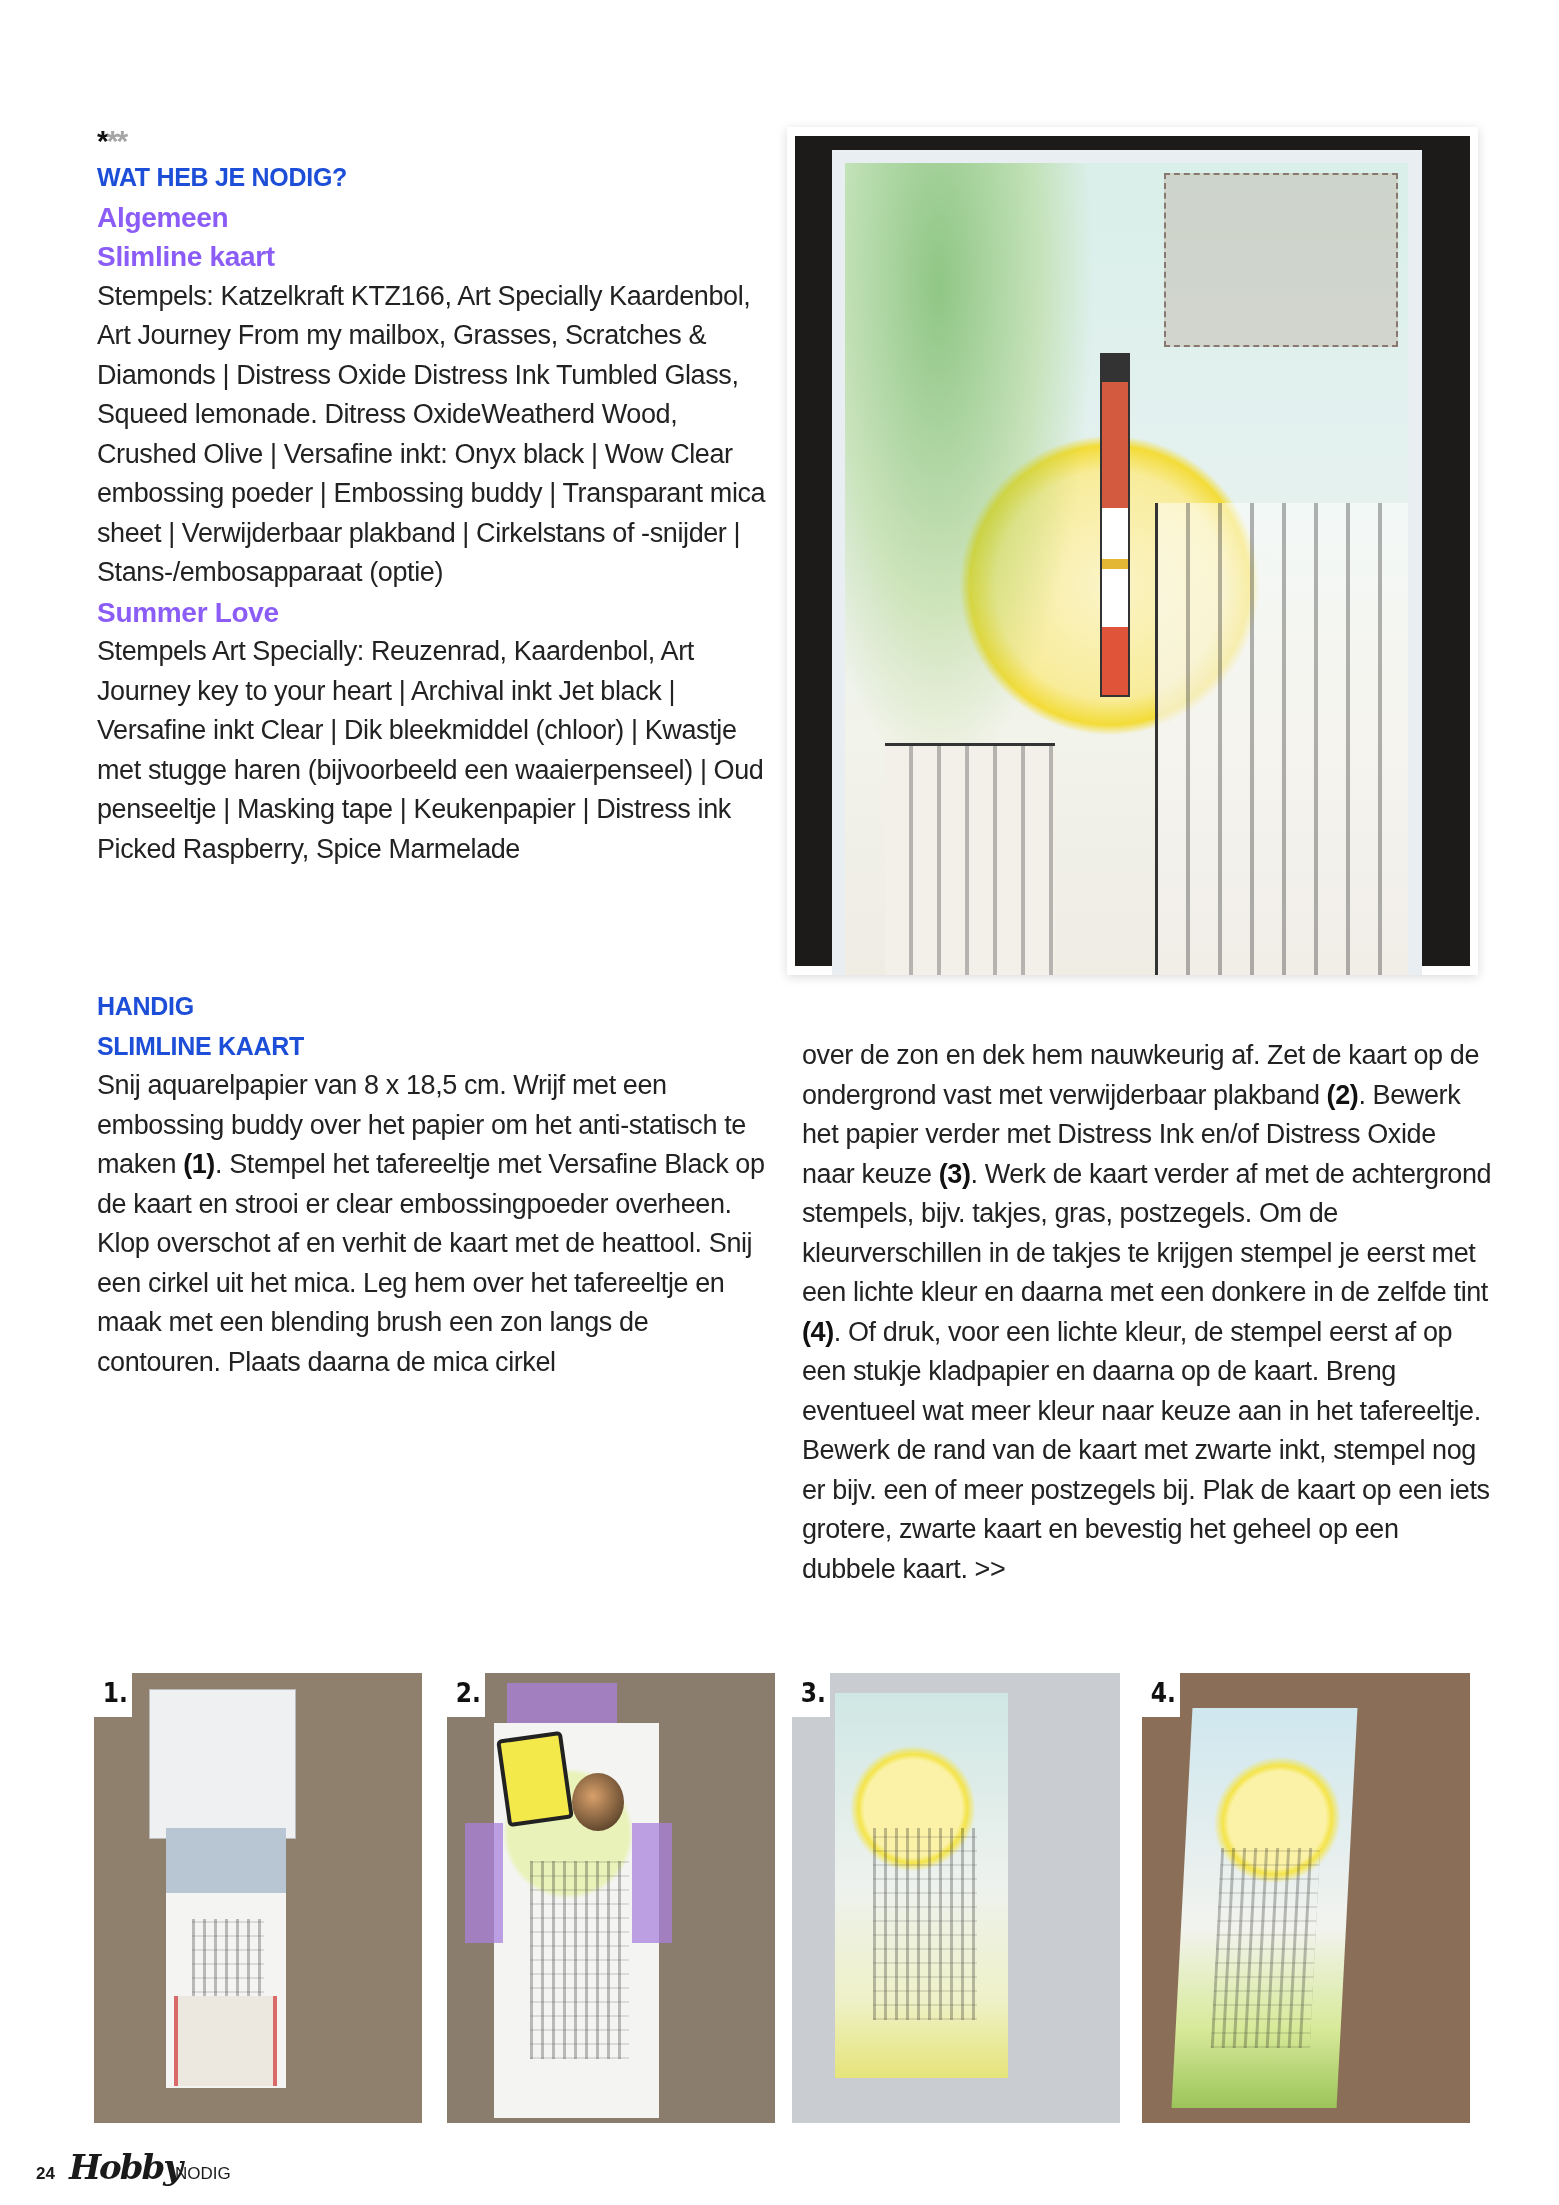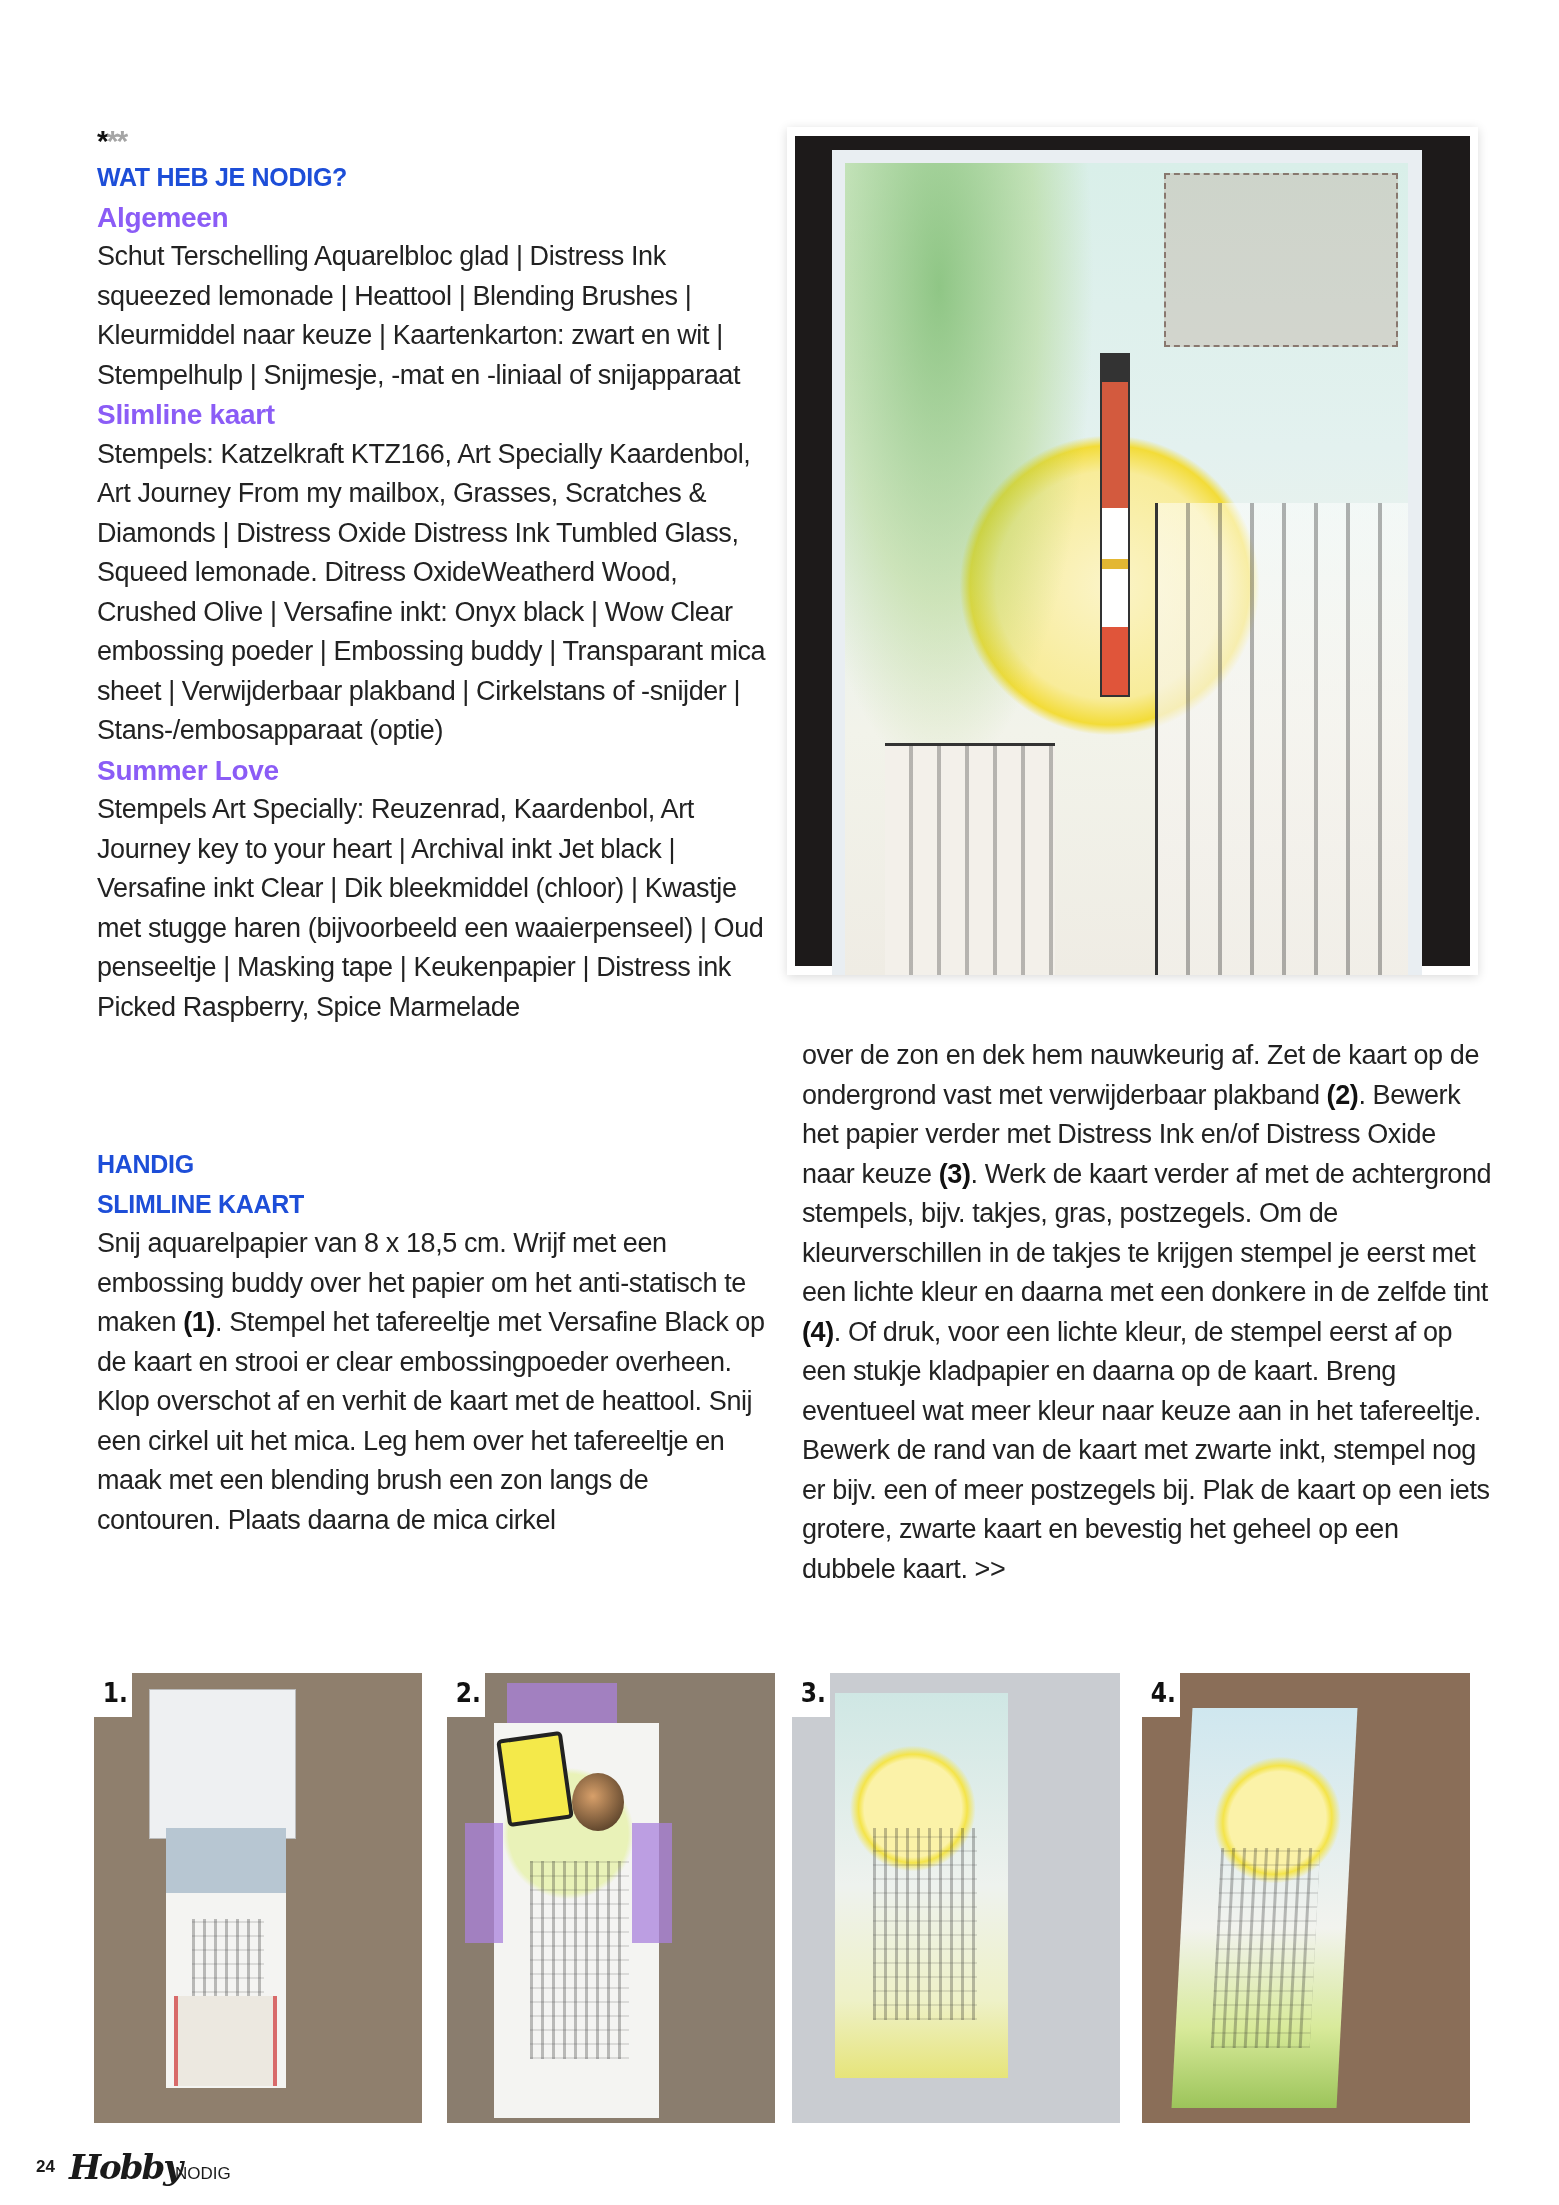--- a/index.html
+++ b/index.html
@@ -64,35 +64,34 @@
       background: radial-gradient(circle at 45% 30%, #fbf2a8 0 17%, #f4e44a 19%, rgba(0,0,0,0) 22%),
                   linear-gradient(180deg, #cfe7e4 0%, #eef2ee 50%, #eef1c7 80%, #e6e47a 100%); }
   .s4 .card { left: 40px; top: 35px; width: 165px; height: 400px; transform: skewX(-3deg);
       background: radial-gradient(circle at 55% 28%, #fbf2a8 0 16%, #f4e44a 18%, rgba(0,0,0,0) 21%),
                   linear-gradient(180deg, #cfe7ef 0%, #f2f3ee 55%, #d8ea9a 80%, #9cc45a 100%); }
   .sketch { position:absolute; left: 22%; right: 18%; top: 35%; bottom: 15%;
       background: repeating-linear-gradient(90deg, rgba(30,30,30,0.35) 0 3px, transparent 3px 11px),
                   repeating-linear-gradient(0deg, rgba(30,30,30,0.15) 0 2px, transparent 2px 14px);
       opacity: .8; }
 
-  .footer { position: absolute; left: 36px; top: 2150px; display: flex; align-items: center; gap: 14px; }
+  .footer { position: absolute; left: 36px; top: 2150px; display: flex; align-items: flex-end; gap: 14px; }
   .pagenum { font-size: 17px; font-weight: 700; line-height: 20px; }
   .logo-script { font-family: "DejaVu Serif", serif; font-style: italic; font-weight: 700; font-size: 34px; line-height: 34px; letter-spacing: -2px; }
   .logo-caps { font-family: "Liberation Sans", sans-serif; font-size: 17px; line-height: 20px; margin-left: -6px; }
 </style>
 </head>
 <body>
 
 <div class="col col-left">
   <div class="stars">
     <span class="on">*</span><span class="off">*</span><span class="off">*</span>
   </div>
   <div class="h-caps">WAT HEB JE NODIG?</div>
   <div class="h-sub">Algemeen</div>
-  <p class="p">Schut Terschelling Aquarelbloc glad | Distress Ink squeezed lemonade | Heattool | Blending Brushes | Kleurmiddel naar keuze | Kaartenkarton: zwart en wit | Stempelhulp | Snijmesje, -mat en -liniaal of snijapparaat</p>
   <div class="h-sub">Slimline kaart</div>
   <p class="p">Stempels: Katzelkraft KTZ166, Art Specially Kaardenbol, Art Journey From my mailbox, Grasses, Scratches &amp; Diamonds | Distress Oxide Distress Ink Tumbled Glass, Squeed lemonade. Ditress OxideWeatherd Wood, Crushed Olive | Versafine inkt: Onyx black | Wow Clear embossing poeder | Embossing buddy | Transparant mica sheet | Verwijderbaar plakband | Cirkelstans of -snijder | Stans-/embosapparaat (optie)</p>
   <div class="h-sub">Summer Love</div>
   <p class="p">Stempels Art Specially: Reuzenrad, Kaardenbol, Art Journey key to your heart | Archival inkt Jet black | Versafine inkt Clear | Dik bleekmiddel (chloor) | Kwastje met stugge haren (bijvoorbeeld een waaierpenseel) | Oud penseeltje | Masking tape | Keukenpapier | Distress ink Picked Raspberry, Spice Marmelade</p>
   <div class="gap"></div>
   <div class="h-caps">HANDIG</div>
   <div class="h-caps">SLIMLINE KAART</div>
   <p class="p"><span>Snij aquarelpapier van 8 x 18,5 cm. Wrijf met een embossing buddy over het papier om het anti-statisch te maken </span><b>(1)</b><span>. Stempel het tafereeltje met Versafine Black op de kaart en strooi er clear embossingpoeder overheen. Klop overschot af en verhit de kaart met de heattool. Snij een cirkel uit het mica. Leg hem over het tafereeltje en maak met een blending brush een zon langs de contouren. Plaats daarna de mica cirkel</span></p>
 </div>
 

